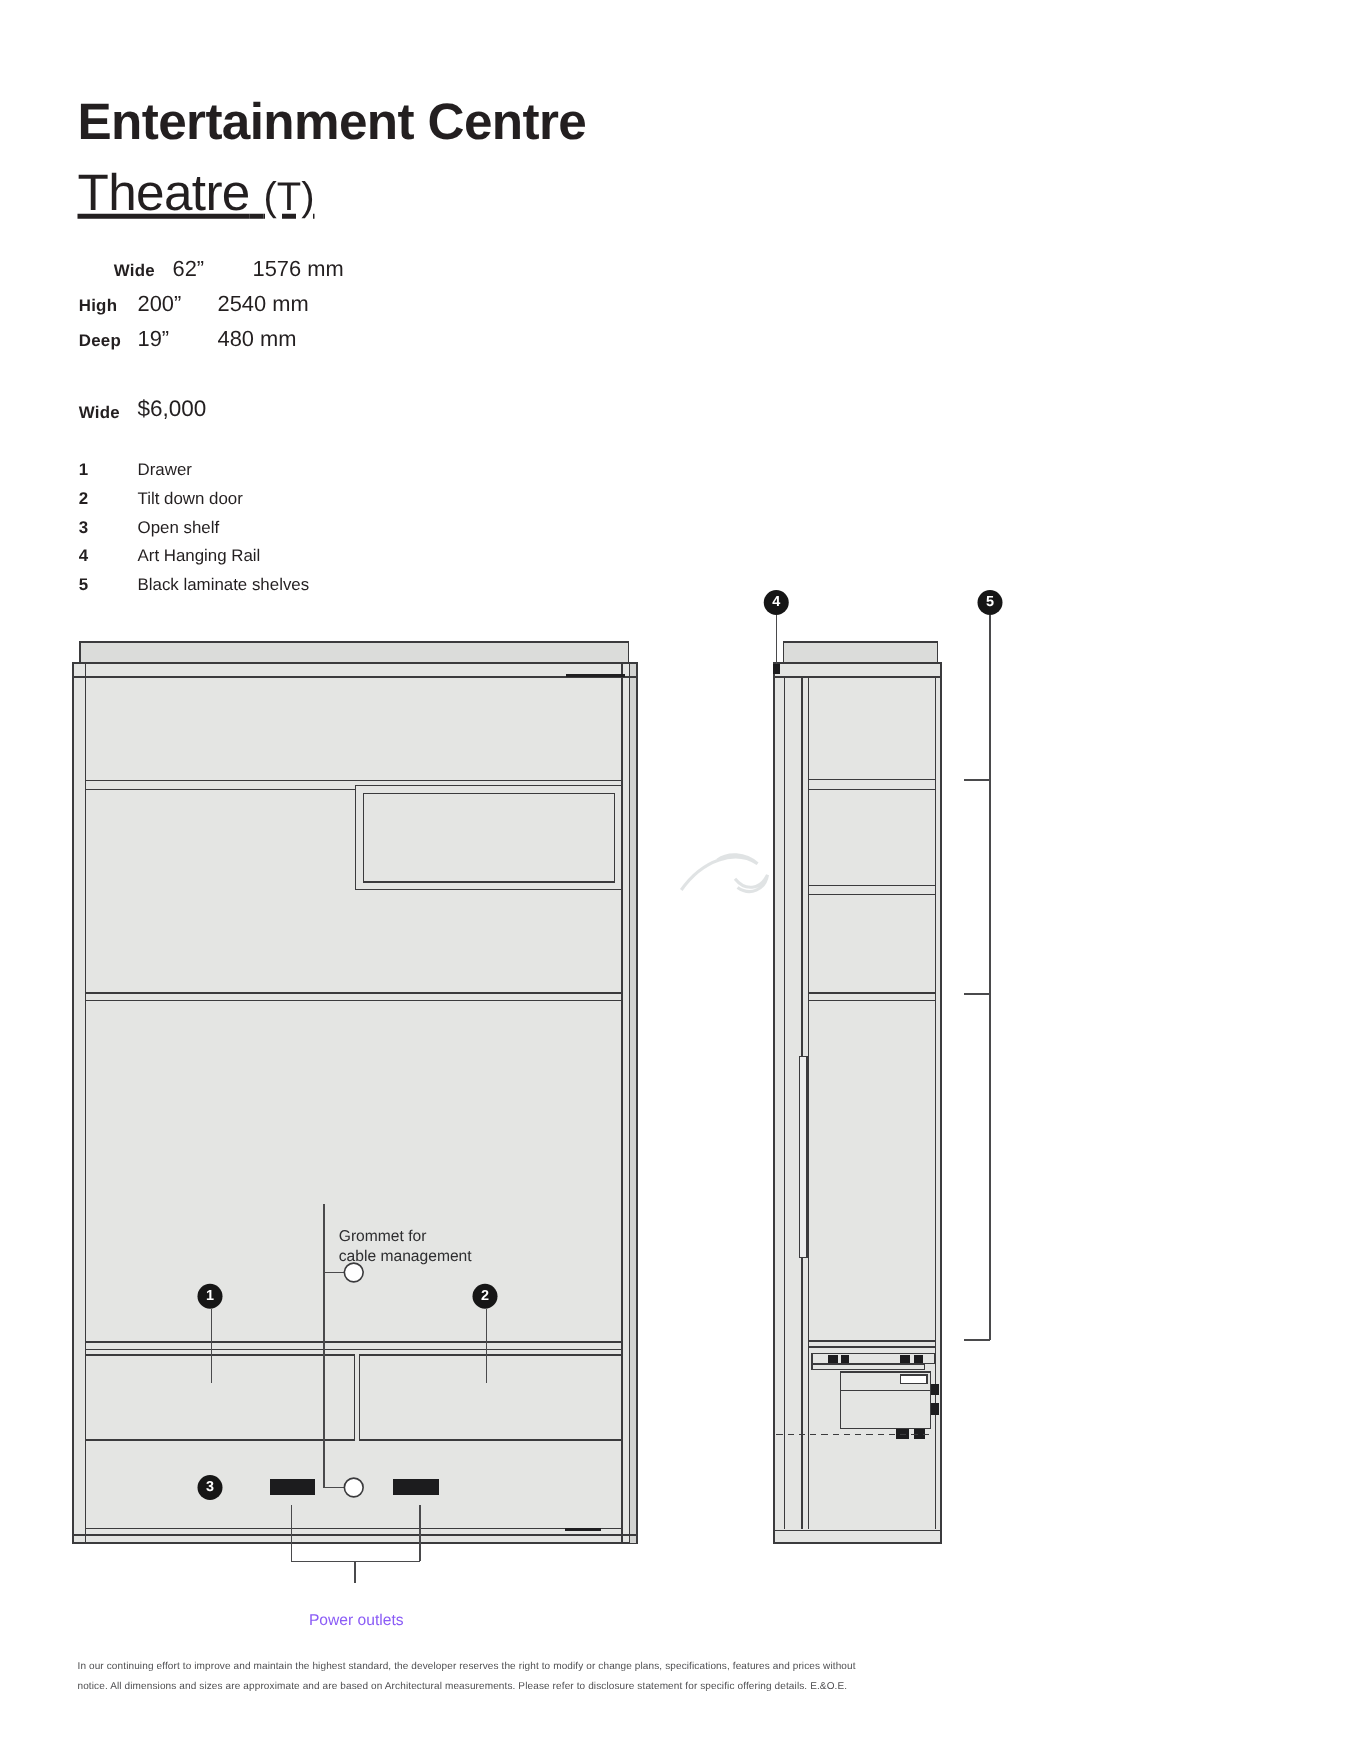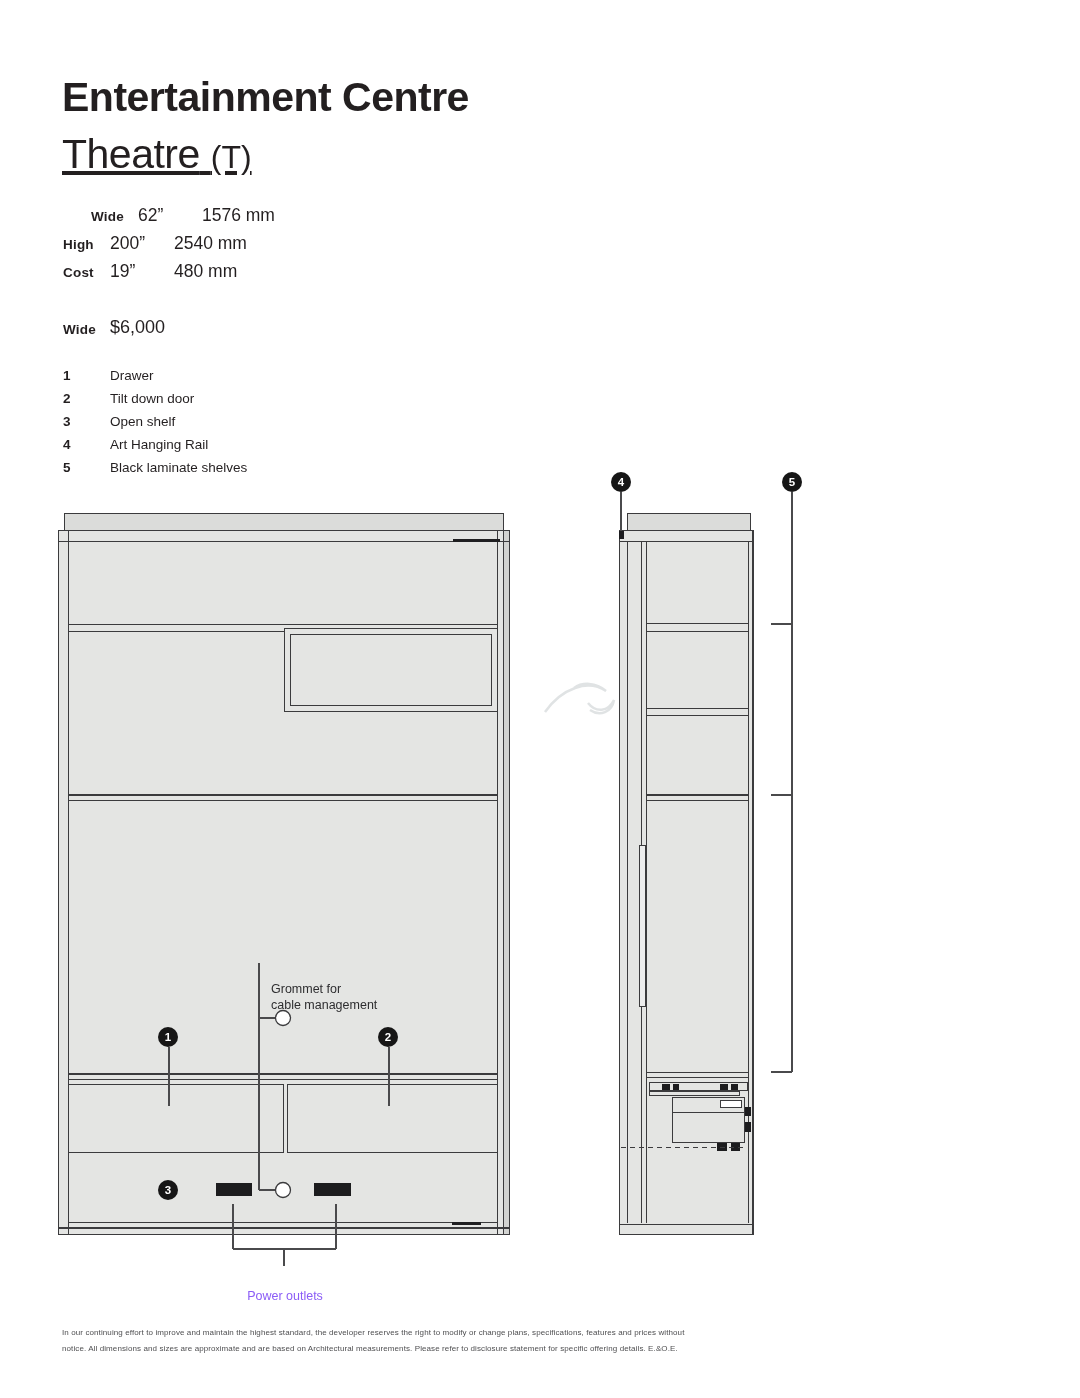--- a/index.html
+++ b/index.html
@@ -160,21 +160,21 @@
       <span class="spec-label">Wide</span>
       <span class="spec-imperial">62”</span>
       <span class="spec-metric">1576 mm</span>
     </div>
     <div class="spec-row" style="top:233px;">
       <span class="spec-label">High</span>
       <span class="spec-imperial">200”</span>
       <span class="spec-metric">2540 mm</span>
     </div>
     <div class="spec-row" style="top:261px;">
-      <span class="spec-label">Cost</span>
+      <span class="spec-label">Deep</span>
       <span class="spec-imperial">19”</span>
       <span class="spec-metric">480 mm</span>
     </div>
     <div class="cost-row">
       <span class="cost-label">Wide</span>
       <span class="cost-value">$6,000</span>
     </div>
   </div>
 
   <div>

